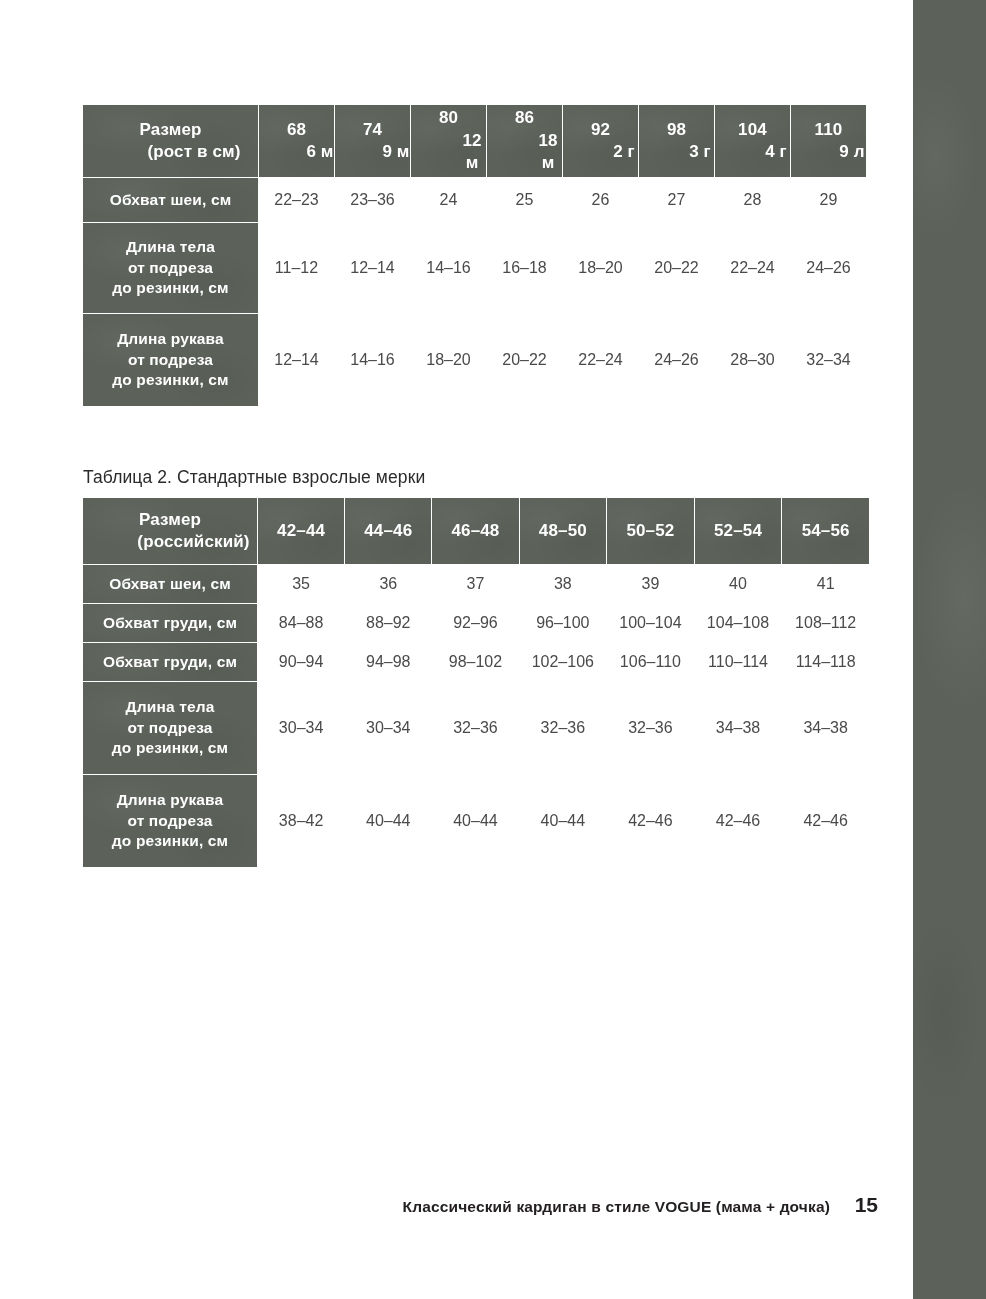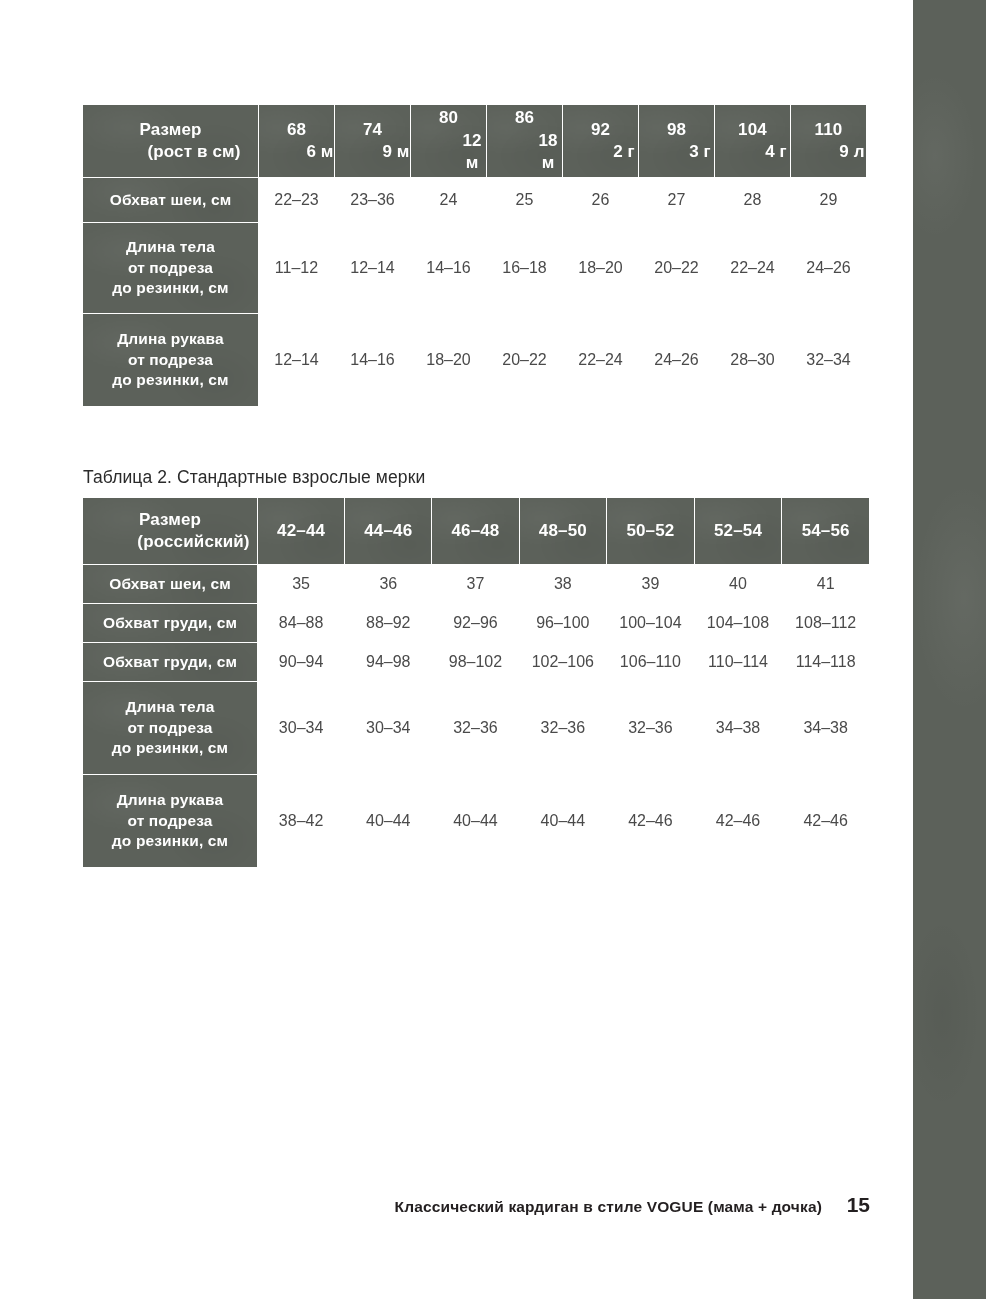--- a/index.html
+++ b/index.html
@@ -118,21 +118,21 @@
   #table-adults tr.r1 td { height: 38px; }
   #table-adults tr.r2 td { height: 38px; }
   #table-adults tr.r3 td { height: 66px; }
   #table-adults tr.r4 td { height: 92px; }
   #table-adults tr.r5 td { height: 92px; }
 
   .gap-between { height: 60px; }
 
   .footer {
     position: absolute;
-    left: 82px;
+    left: 90px;
     top: 1193px;
     width: 788px;
     display: flex;
     align-items: baseline;
     justify-content: flex-end;
     gap: 22px;
   }
   .footer-title {
     font-size: 15.5px;
     font-weight: 700;

